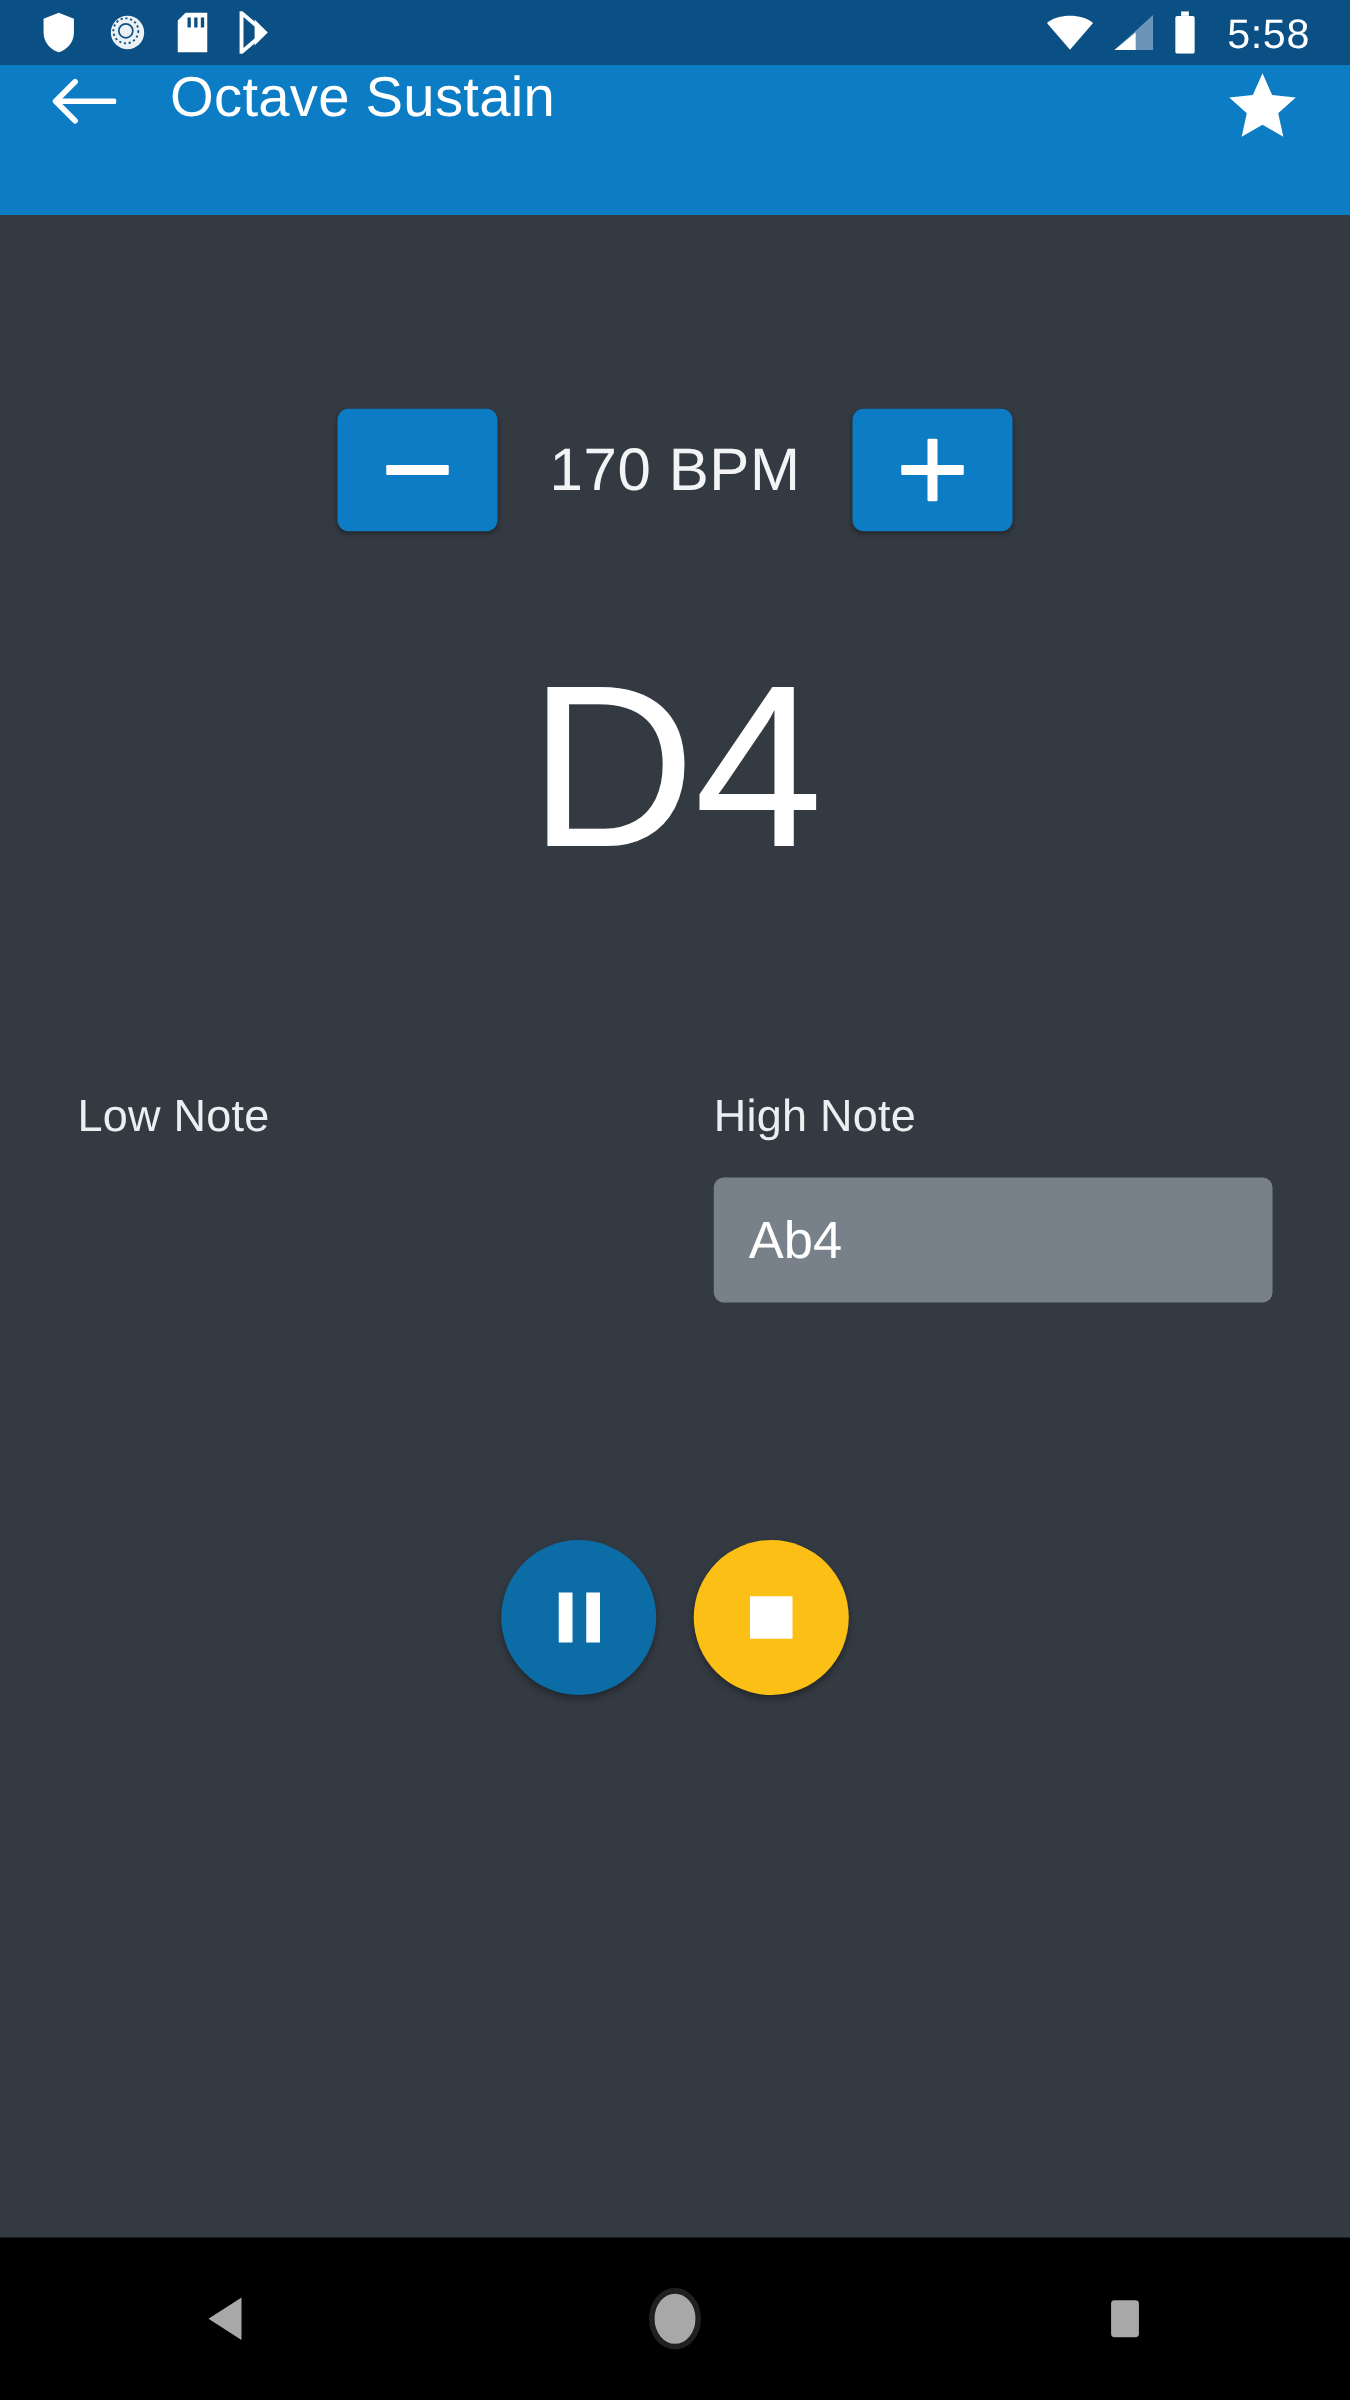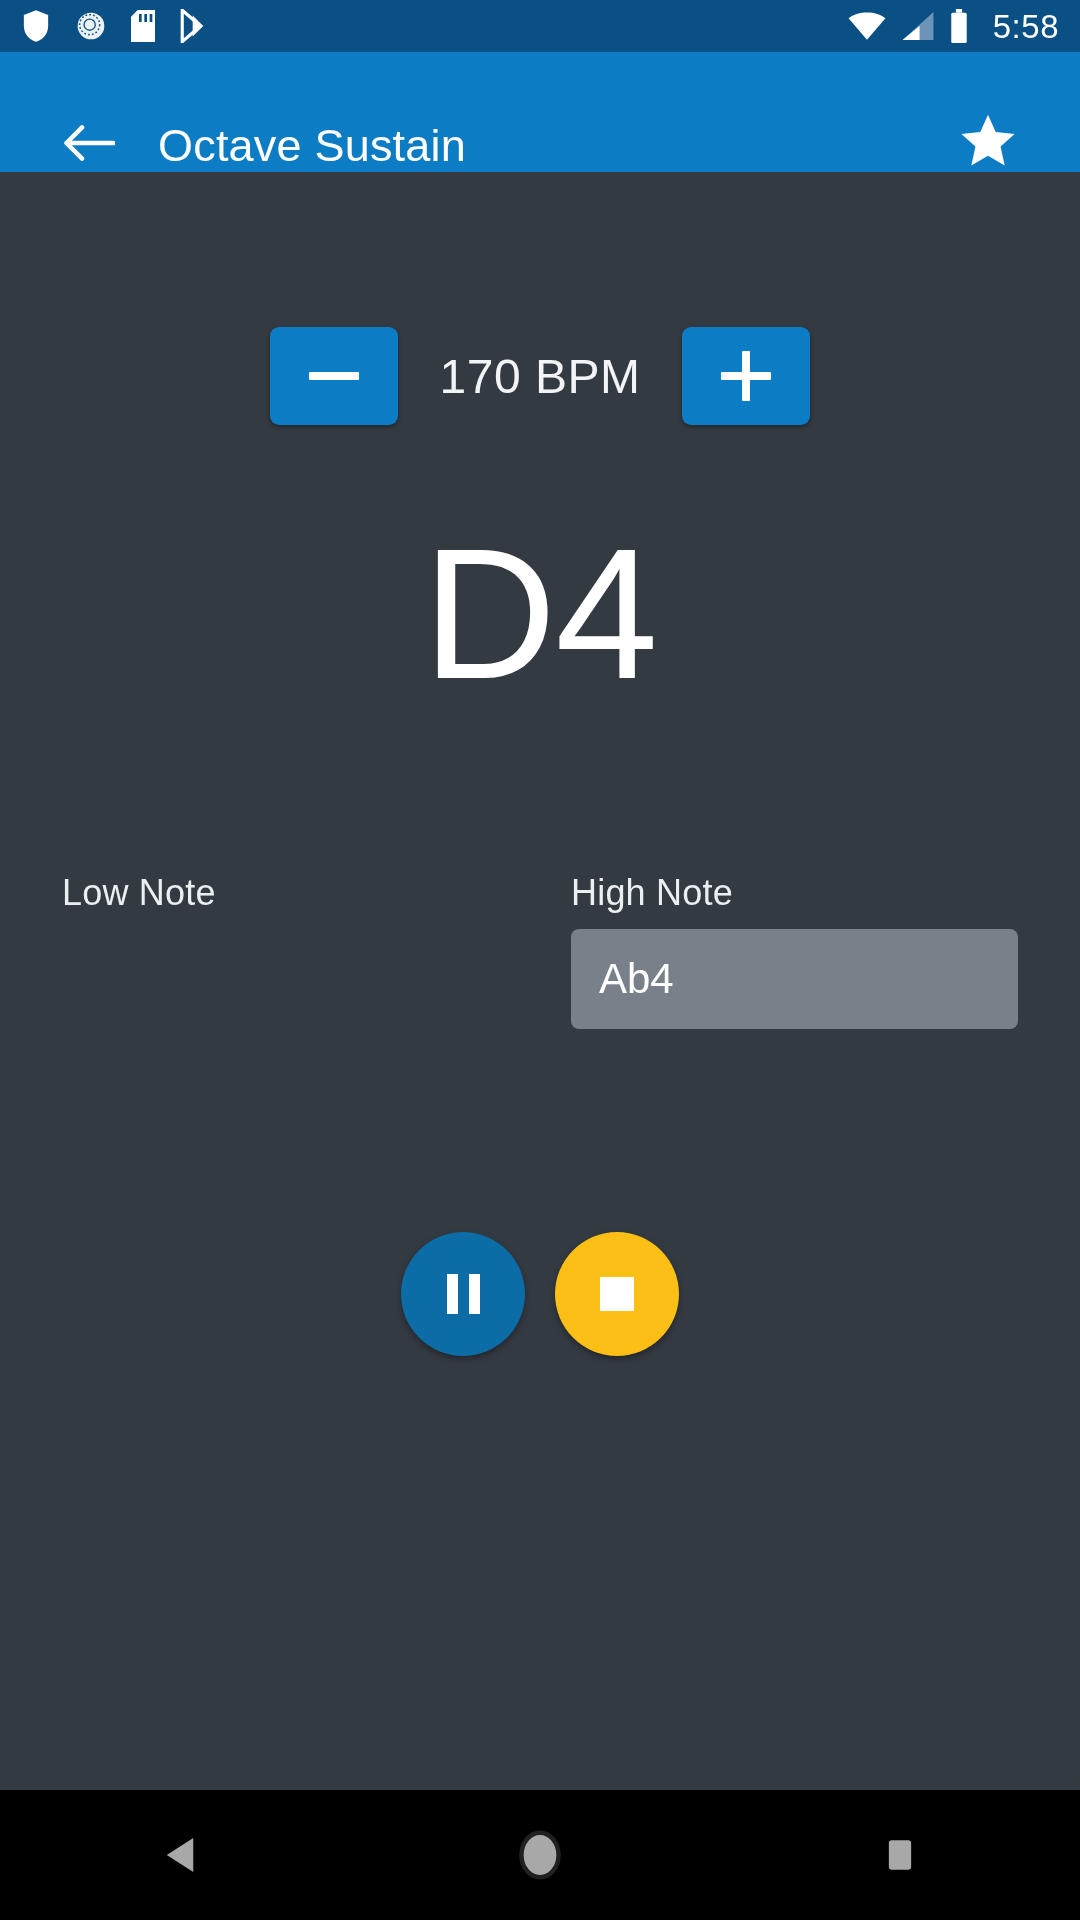--- a/index.html
+++ b/index.html
@@ -10,35 +10,35 @@
     overflow:hidden;
   }
 
   #screen { position:relative; width:1080px; height:1920px; background:#343a42; }
 
   
   .statusbar {
     position:absolute; top:0; left:0; width:1080px; height:52px;
     background:#0b5084;
     display:flex; align-items:center;
-    padding:0 21px;
+    padding:0 32px;
   }
   .sb-left { display:flex; align-items:center; gap:24px; }
   .sb-right { display:flex; align-items:center; gap:14px; margin-left:auto; }
   .sb-icon { display:block; }
   .sb-time {
     color:#ffffff; font-size:33px; letter-spacing:0.5px;
     margin-left:10px; line-height:1;
   }
 
   
   .appbar {
     position:absolute; top:52px; left:0; width:1080px; height:120px;
     background:#0c7cc4;
-    display:flex; align-items:flex-end; padding:0 60px;
+    display:flex; align-items:flex-start; padding:0 38px;
   }
   .appbar-back { width:58px; height:58px; display:flex; align-items:center; justify-content:center; }
   .appbar-title {
     color:#ffffff; font-size:45px; font-weight:400;
     margin-left:40px; letter-spacing:0.2px; white-space:nowrap;
   }
   .appbar-star { margin-left:auto; width:64px; height:64px; display:flex; align-items:center; justify-content:center; }
 
   
   .content {
@@ -75,21 +75,21 @@
   }
 
   
   .fields {
     position:absolute; top:700px; left:0; width:1080px;
     display:flex; padding:0 62px; gap:62px;
   }
   .field-col { flex:1; display:flex; flex-direction:column; }
   .field-label {
     color:#eceff1; font-size:36px; font-weight:400;
-    margin-bottom:15px; letter-spacing:0.2px;
+    margin-bottom:28px; letter-spacing:0.2px;
   }
   .field-box {
     height:100px; border-radius:8px; background:#78818a;
     display:flex; align-items:center; padding:0 28px;
     cursor:pointer;
   }
   .field-value { color:#ffffff; font-size:42px; font-weight:400; }
 
   
   .toggle-row {

